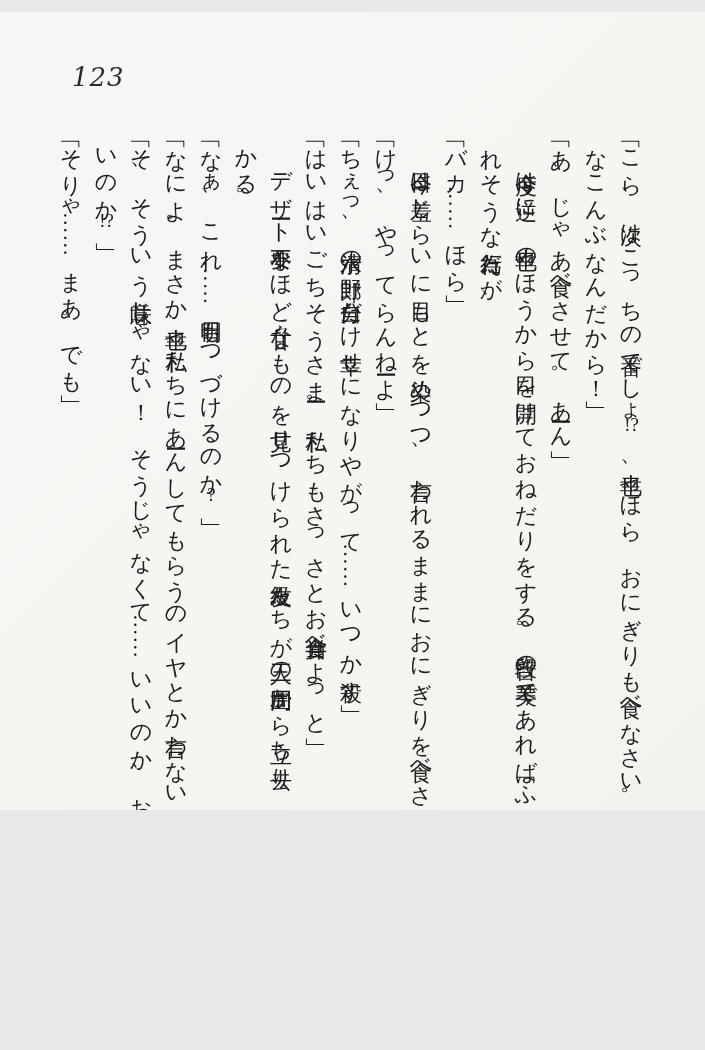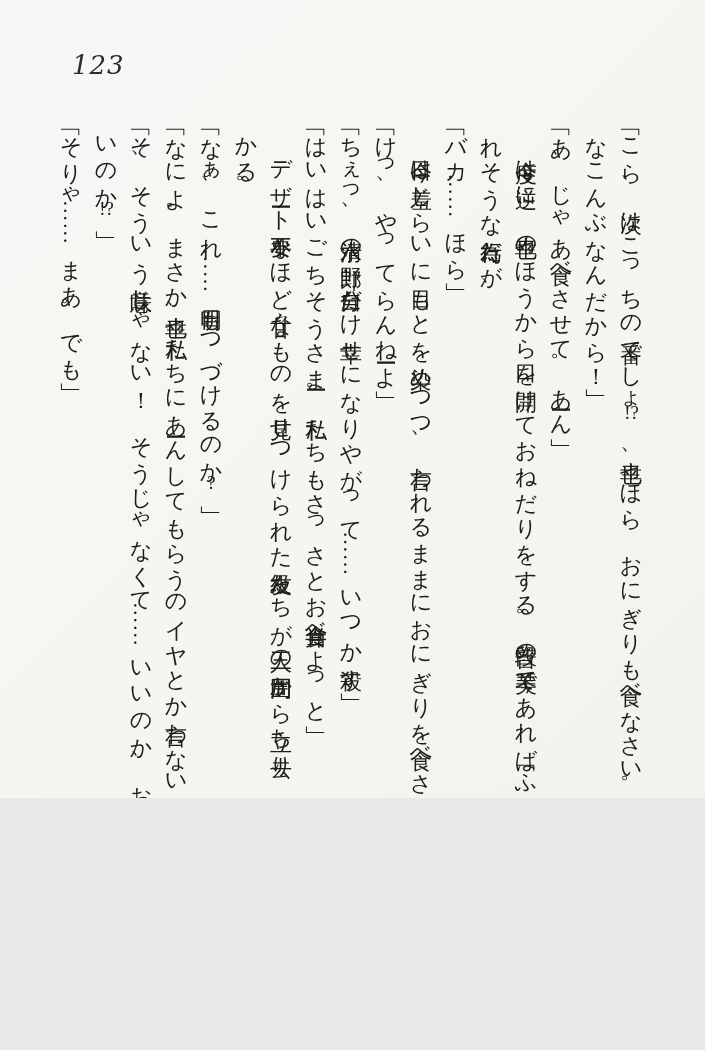--- a/index.html
+++ b/index.html
@@ -4,21 +4,21 @@
 <style>
   html, body {
     margin: 0;
     padding: 0;
     background: #e9e8e6;
   }
   .page {
     position: relative;
     width: 705px;
     height: 798px;
-    margin: 0 auto;
+    margin: 12px auto;
     background: linear-gradient(135deg, #f8f7f5 0%, #f6f5f2 55%, #f3f2ef 100%);
     overflow: hidden;
     font-family: "Liberation Serif", "DejaVu Serif", serif;
     color: #1e1d1b;
   }
   .page-number {
     position: absolute;
     top: 50px;
     left: 72px;
     font-size: 26px;

